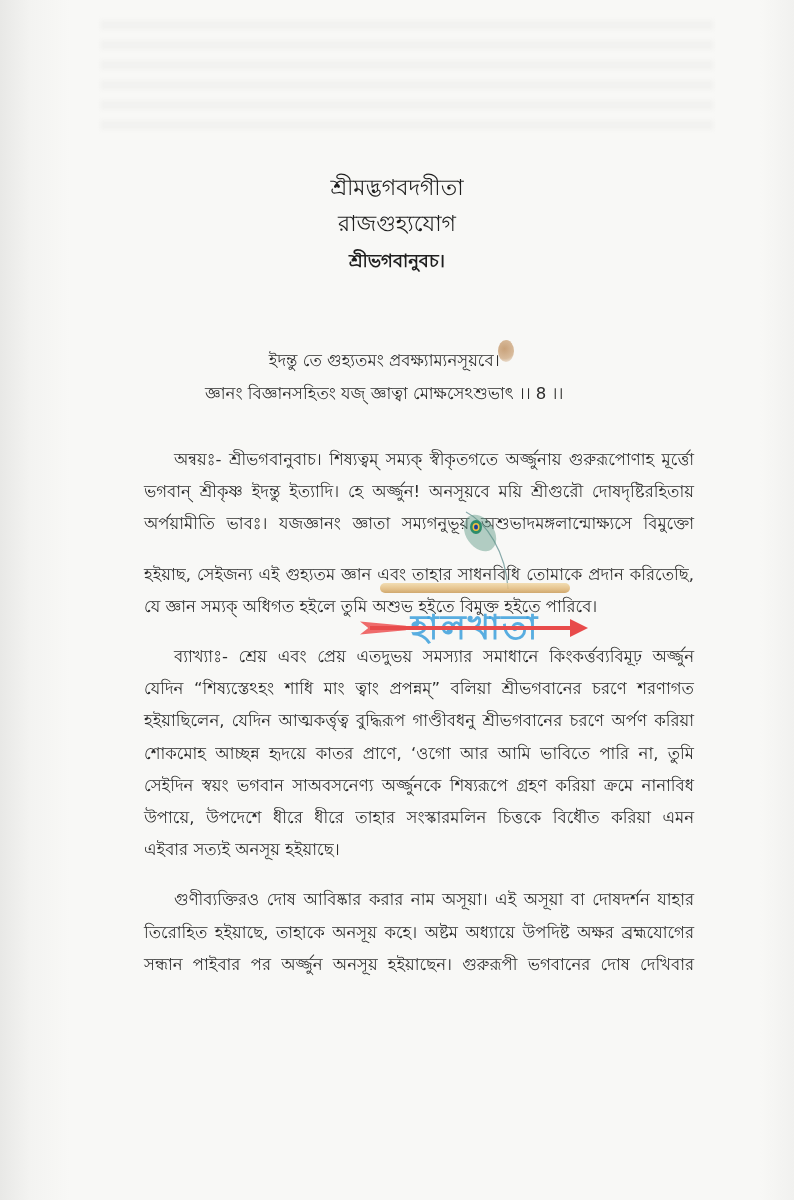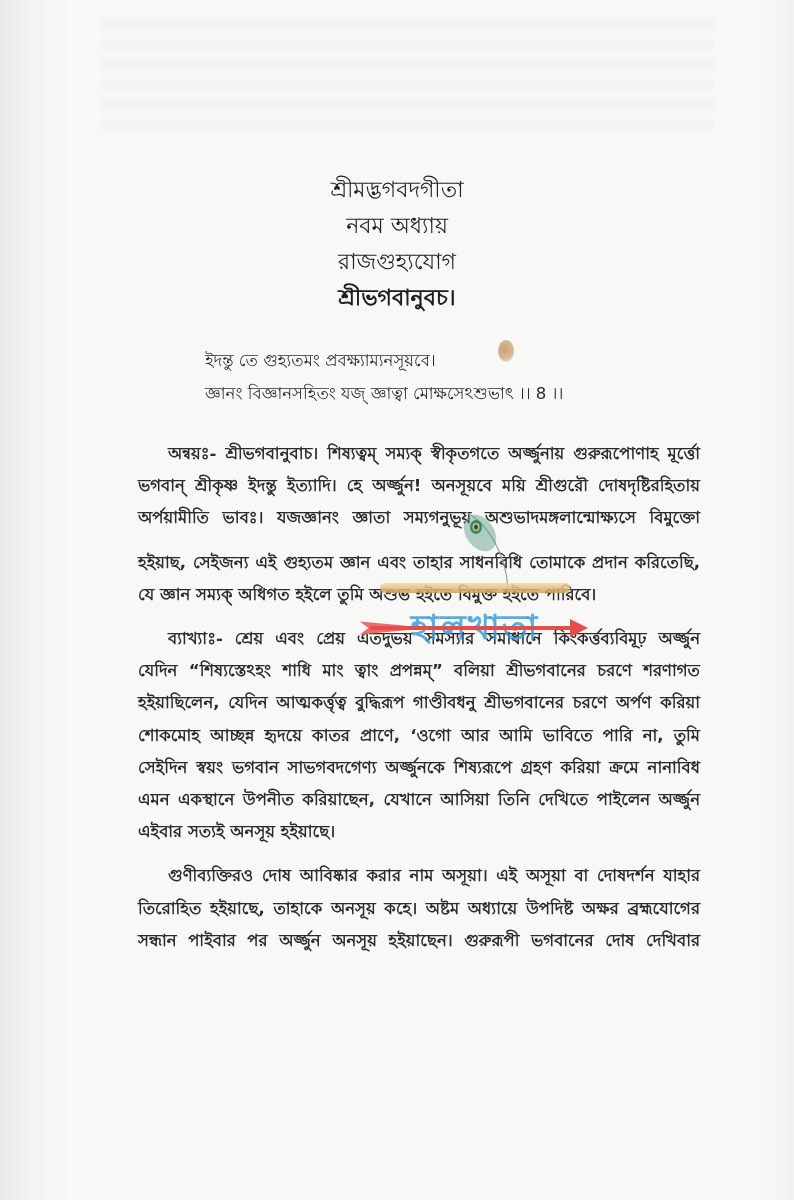--- a/index.html
+++ b/index.html
@@ -13,35 +13,35 @@
     .page {
       position: absolute; inset: 0;
       background: linear-gradient(90deg, #e8e8e6 0px, #f3f3f1 30px, #f8f8f6 70px, #f8f8f6 760px, #f1f1ef 794px);
     }
     .bleed {
       position: absolute; left: 100px; right: 80px; top: 20px; height: 110px;
       background: repeating-linear-gradient(180deg, rgba(200,200,200,0.10) 0px, rgba(200,200,200,0.10) 10px, transparent 10px, transparent 20px);
       filter: blur(2px);
     }
     .heading-block { position: absolute; left: 0; right: 0; top: 172px; text-align: center; }
-    .h-line { display: block; font-size: 22px; line-height: 36px; color: #1e1e1e; }
+    .h-line { display: block; font-size: 22px; line-height: 36px; color: #1e1e1e; font-family: Liberation Mono, monospace; }
     .h-title { font-size: 22px; }
-    .h-speaker { font-weight: bold; font-size: 22px; }
+    .h-speaker { font-weight: bold; font-size: 18px; }
     .verse { position: absolute; left: 205px; top: 344px; font-size: 16.5px; line-height: 33px; color: #2c2c2c; }
-    .verse div { white-space: nowrap; }
+    .verse div { white-space: nowrap; text-align: center; }
     .stain {
       position: absolute; left: 498px; top: 340px; width: 16px; height: 22px;
       border-radius: 50%; background: radial-gradient(circle at 40% 40%, #c9a27a, #d8bb9c 60%, rgba(230,210,190,0) 100%);
     }
     .body-text {
       position: absolute; left: 96px; width: 616px; top: 426px;
       font-size: 16.5px; line-height: 32.2px; color: #2c2c2c;
       text-align: justify;
     }
-    .para { margin: 12px; text-indent: 30px; font-weight: bold; }
+    .para { margin: 18px; text-indent: 30px; }
     .line { display: block; white-space: nowrap; text-align: justify; text-align-last: justify; }
     .line.last { text-align-last: left; }
     .watermark { position: absolute; left: 360px; top: 555px; width: 230px; height: 110px; pointer-events: none; }
     .wm-text {
       position: absolute; left: 30px; top: 42px; width: 170px; height: 60px;
       color: rgba(60,160,220,0.85); font-weight: bold; font-size: 34px; letter-spacing: 2px;
       font-family: "DejaVu Sans", sans-serif; text-align: center; line-height: 60px;
     }
     .flute {
       position: absolute; left: 20px; top: 28px; width: 190px; height: 10px;
@@ -60,21 +60,20 @@
     .feather { position: absolute; left: 96px; top: -48px; width: 60px; height: 85px; }
   </style>
 </head>
 <body>
 
 <div class="page">
   <div class="bleed"></div>
 
   <div class="heading-block">
     <span class="h-line h-title">শ্রীমদ্ভগবদগীতা</span>
-    <span class="h-line">নবম অধ্যায়</span>
     <span class="h-line">রাজগুহ্যযোগ</span>
     <span class="h-line h-speaker">শ্রীভগবানুবচ।</span>
   </div>
 
   <div class="stain"></div>
 
   <div class="verse">
     <div>ইদন্তু তে গুহ্যতমং প্রবক্ষ্যাম্যনসূয়বে।</div>
     <div>জ্ঞানং বিজ্ঞানসহিতং যজ্ জ্ঞাত্বা মোক্ষসেঽশুভাৎ ।। 8 ।।</div>
   </div>
@@ -87,22 +86,22 @@
     </div>
     <div class="para">
       <span class="line">হইয়াছ, সেইজন্য এই গুহ্যতম জ্ঞান এবং তাহার সাধনবিধি তোমাকে প্রদান করিতেছি,</span>
       <span class="line last">যে জ্ঞান সম্যক্ অধিগত হইলে তুমি অশুভ হইতে বিমুক্ত হইতে পারিবে।</span>
     </div>
     <div class="para">
       <span class="line" style="padding-left:30px">ব্যাখ্যাঃ- শ্রেয় এবং প্রেয় এতদুভয় সমস্যার সমাধানে কিংকর্ত্তব্যবিমূঢ় অৰ্জ্জুন</span>
       <span class="line">যেদিন “শিষ্যস্তেঽহং শাধি মাং ত্বাং প্রপন্নম্” বলিয়া শ্রীভগবানের চরণে শরণাগত</span>
       <span class="line">হইয়াছিলেন, যেদিন আত্মকর্ত্তৃত্ব বুদ্ধিরূপ গাণ্ডীবধনু শ্রীভগবানের চরণে অর্পণ করিয়া</span>
       <span class="line">শোকমোহ আচ্ছন্ন হৃদয়ে কাতর প্রাণে, ‘ওগো আর আমি ভাবিতে পারি না, তুমি</span>
-      <span class="line">সেইদিন স্বয়ং ভগবান সাভগবদগেণ্য অৰ্জ্জুনকে শিষ্যরূপে গ্রহণ করিয়া ক্রমে নানাবিধ</span>
-      <span class="line">এমন একস্থানে উপনীত করিয়াছেন, যেখানে আসিয়া তিনি দেখিতে পাইলেন অৰ্জ্জুন</span>
+      <span class="line">সেইদিন স্বয়ং ভগবান সাঅবসনেণ্য অৰ্জ্জুনকে শিষ্যরূপে গ্রহণ করিয়া ক্রমে নানাবিধ</span>
+      <span class="line">উপায়ে, উপদেশে ধীরে ধীরে তাহার সংস্কারমলিন চিত্তকে বিধৌত করিয়া এমন</span>
       <span class="line last">এইবার সত্যই অনসূয় হইয়াছে।</span>
     </div>
     <div class="para">
       <span class="line" style="padding-left:30px">গুণীব্যক্তিরও দোষ আবিষ্কার করার নাম অসূয়া। এই অসূয়া বা দোষদর্শন যাহার</span>
       <span class="line">তিরোহিত হইয়াছে, তাহাকে অনসূয় কহে। অষ্টম অধ্যায়ে উপদিষ্ট অক্ষর ব্রহ্মযোগের</span>
       <span class="line">সন্ধান পাইবার পর অৰ্জ্জুন অনসূয় হইয়াছেন। গুরুরূপী ভগবানের দোষ দেখিবার</span>
     </div>
   </div>
 
   <div class="watermark">

